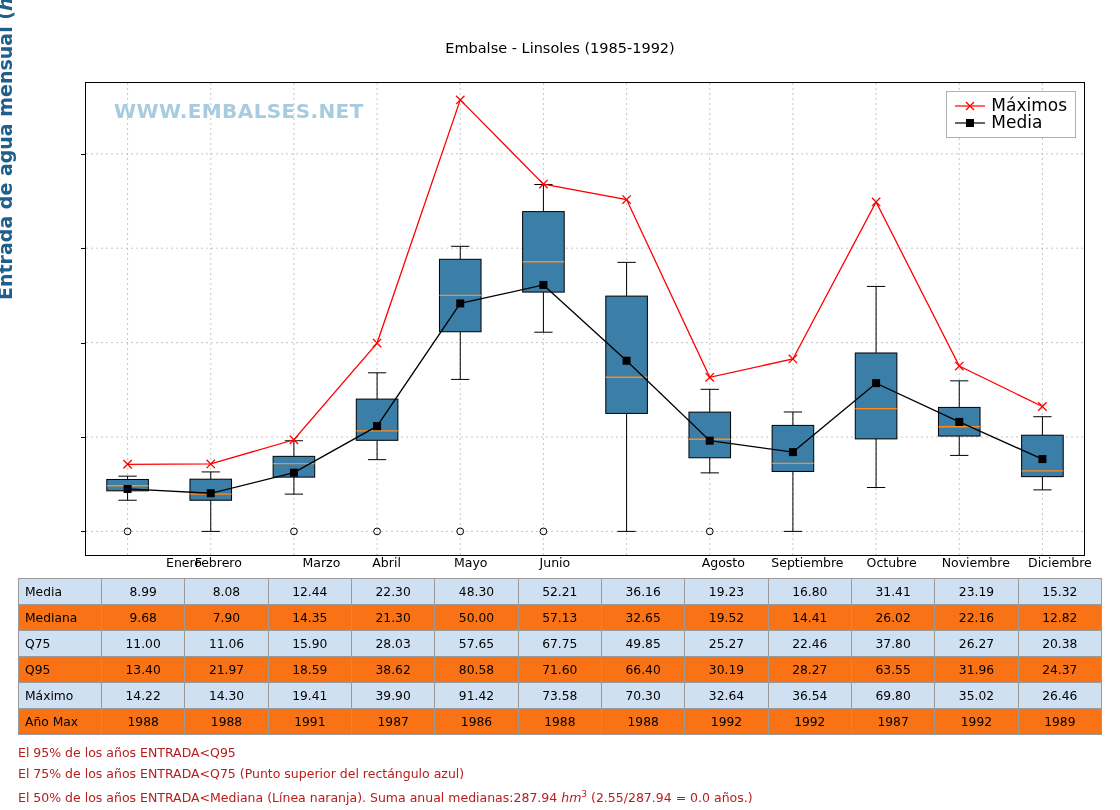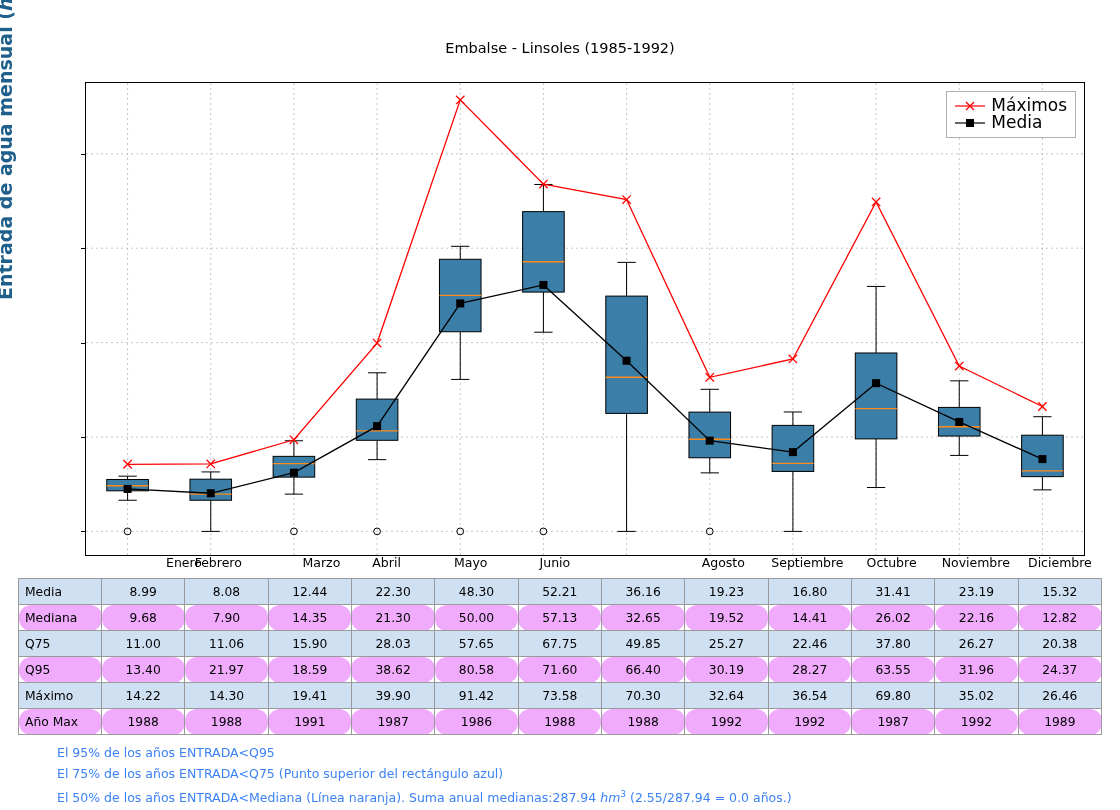--- a/index.html
+++ b/index.html
@@ -46,33 +46,33 @@
   
   .stats-table{
     position:absolute;left:18px;top:578px;width:1084px;
     border-collapse:collapse;font-size:12.3px;
   }
   .stats-table td{
     border:1px solid #9a9a9a;height:25px;text-align:center;padding:0 2px;
   }
   .stats-table td.rowhead{text-align:left;padding-left:6px;width:74px;}
   .stats-table tr.alt td{background:#cfe0f3;}
-  .stats-table tr.plain td{background:#f0abfc;border-radius:12px;}
+  .stats-table tr.plain td{background:#f97316;}
 
   
   .month-head{
     position:absolute;left:18px;top:555px;width:1084px;height:22px;
   }
   .month-head span{
     position:absolute;top:0;font-size:12.5px;text-align:center;transform:translateX(-50%);
   }
 
   
   .notes{
-    position:absolute;left:18px;top:742px;font-size:12.5px;line-height:21px;color:#3b82f6;margin-left:39px;
+    position:absolute;left:18px;top:742px;font-size:12.5px;line-height:21px;color:#b91c1c;
   }
   .notes i{font-style:italic;}
   .notes sup{font-size:9px;}
 </style>
 </head>
 <body>
 
 <div class="page">
 
   <div class="chart-title">Embalse - Linsoles (1985-1992)</div>
@@ -199,20 +199,21 @@
           <rect x="287.08333333333337" y="339.144" width="8" height="8" fill="#000000"></rect>
           <rect x="370.25" y="216.42400000000004" width="8" height="8" fill="#000000"></rect>
           <rect x="453.4166666666667" y="197.9688" width="8" height="8" fill="#000000"></rect>
           <rect x="536.5833333333334" y="273.7248" width="8" height="8" fill="#000000"></rect>
           <rect x="619.75" y="353.6344" width="8" height="8" fill="#000000"></rect>
           <rect x="702.9166666666667" y="365.104" width="8" height="8" fill="#000000"></rect>
           <rect x="786.0833333333334" y="296.14480000000003" width="8" height="8" fill="#000000"></rect>
           <rect x="869.25" y="334.9432" width="8" height="8" fill="#000000"></rect>
           <rect x="952.4166666666667" y="372.0896" width="8" height="8" fill="#000000"></rect>
         </svg>
+      <div class="watermark">WWW.EMBALSES.NET</div>
       <div class="legend">
         <div class="row">
           <svg width="30" height="12">
             <line x1="0" y1="6" x2="30" y2="6" stroke="#ff0000" stroke-width="1.2"></line>
             <path d="M11,2 L19,10 M19,2 L11,10" stroke="#ff0000" stroke-width="1.3" fill="none"></path>
           </svg>
           <span>Máximos</span>
         </div>
         <div class="row">
           <svg width="30" height="12">

